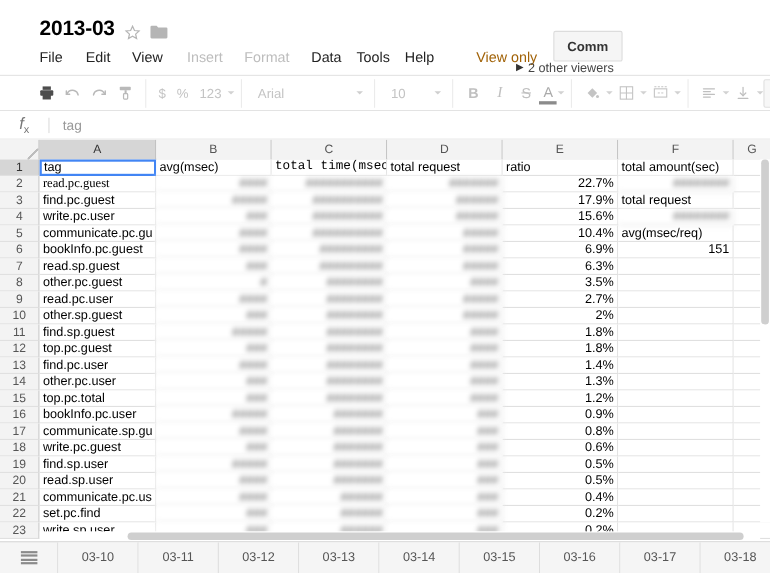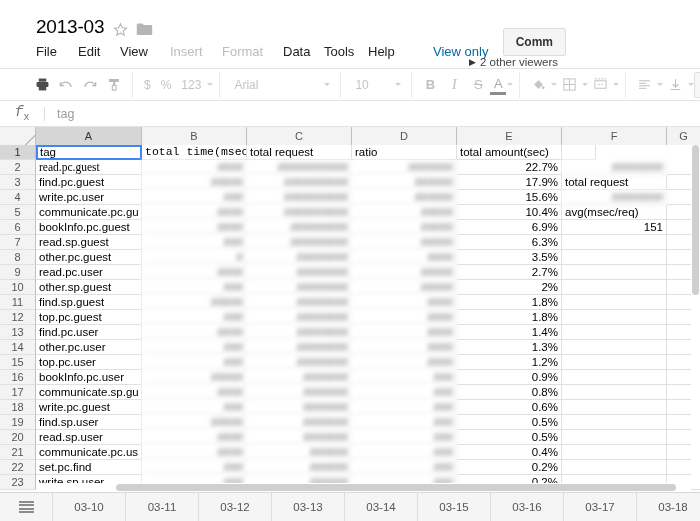--- a/index.html
+++ b/index.html
@@ -27,21 +27,21 @@
     height: 44px;
     position: relative;
   }
   .doc-title {
     position: absolute;
     left: 36px;
     top: 16px;
     font-size: 19px;
     letter-spacing: -0.2px;
     color: #000;
-    font-weight: normal;
+    font-weight: bold;
   }
   .title-icon {
     position: absolute;
     top: 22px;
   }
   .star-icon { left: 113px; }
   .folder-icon { left: 136px; }
 
   
   .menubar {
@@ -58,21 +58,21 @@
     color: #222;
     line-height: 20px;
     white-space: nowrap;
   }
   .menu-item.disabled { color: #bdbdbd; }
   .viewonly {
     position: absolute;
     top: 0;
     left: 368px;
     font-size: 13px;
-    color: #0369a1;
+    color: #a16207;
     line-height: 20px;
   }
   .comments-btn {
     position: absolute;
     right: -12px;
     top: -14px;
     background: #f5f5f5;
     border: 1px solid #dcdcdc;
     border-radius: 2px;
     padding: 6px 12px;
@@ -177,21 +177,21 @@
     border-bottom: 1px solid #e3e3e3;
     box-sizing: border-box;
     display: flex;
     align-items: center;
     background: #fff;
   }
   .fx {
     width: 44px;
     text-align: center;
     font-style: italic;
-    font-family: Liberation Mono, monospace;
+    font-family: Liberation Sans, sans-serif;
     font-size: 15px;
     color: #777;
   }
   .fx sub { font-size: 10px; font-style: normal; }
   .fb-divider {
     width: 1px;
     height: 14px;
     background: #dcdcdc;
   }
   .fb-value {
@@ -584,20 +584,21 @@
           <div class="rowhead">18</div>
           <div class="rowhead">19</div>
           <div class="rowhead">20</div>
           <div class="rowhead">21</div>
           <div class="rowhead">22</div>
           <div class="rowhead">23</div>
         </div>
       <div class="cells-col" id="cellrows">
           <div class="row">
             <div class="cell active" style="width: 106px; flex: 0 0 106px;">tag</div>
+            <div class="cell" style="width: 105px; flex: 0 0 105px;">avg(msec)</div>
             <div class="cell" style="width: 105px; flex: 0 0 105px; font-family: Liberation Mono, monospace;">total time(msec)</div>
             <div class="cell" style="width: 105px; flex: 0 0 105px;">total request</div>
             <div class="cell" style="width: 105px; flex: 0 0 105px;">ratio</div>
             <div class="cell" style="width: 105px; flex: 0 0 105px;">total amount(sec)</div>
             <div class="cell" style="width: 34px; flex: 0 0 34px;"></div>
           </div>
           <div class="row">
             <div class="cell" style="width: 106px; flex: 0 0 106px; font-family: Liberation Serif, serif;">read.pc.guest</div>
             <div class="cell blur" style="width: 105px; flex: 0 0 105px;">####</div>
             <div class="cell blur" style="width: 105px; flex: 0 0 105px;">###########</div>
@@ -708,21 +709,21 @@
           <div class="row">
             <div class="cell" style="width: 106px; flex: 0 0 106px;">other.pc.user</div>
             <div class="cell blur" style="width: 105px; flex: 0 0 105px;">###</div>
             <div class="cell blur" style="width: 105px; flex: 0 0 105px;">########</div>
             <div class="cell blur" style="width: 105px; flex: 0 0 105px;">####</div>
             <div class="cell right" style="width: 105px; flex: 0 0 105px;">1.3%</div>
             <div class="cell" style="width: 105px; flex: 0 0 105px;"></div>
             <div class="cell" style="width: 34px; flex: 0 0 34px;"></div>
           </div>
           <div class="row">
-            <div class="cell" style="width: 106px; flex: 0 0 106px;">top.pc.user</div>
+            <div class="cell" style="width: 106px; flex: 0 0 106px;">top.pc.total</div>
             <div class="cell blur" style="width: 105px; flex: 0 0 105px;">###</div>
             <div class="cell blur" style="width: 105px; flex: 0 0 105px;">########</div>
             <div class="cell blur" style="width: 105px; flex: 0 0 105px;">####</div>
             <div class="cell right" style="width: 105px; flex: 0 0 105px;">1.2%</div>
             <div class="cell" style="width: 105px; flex: 0 0 105px;"></div>
             <div class="cell" style="width: 34px; flex: 0 0 34px;"></div>
           </div>
           <div class="row">
             <div class="cell" style="width: 106px; flex: 0 0 106px;">bookInfo.pc.user</div>
             <div class="cell blur" style="width: 105px; flex: 0 0 105px;">#####</div>

